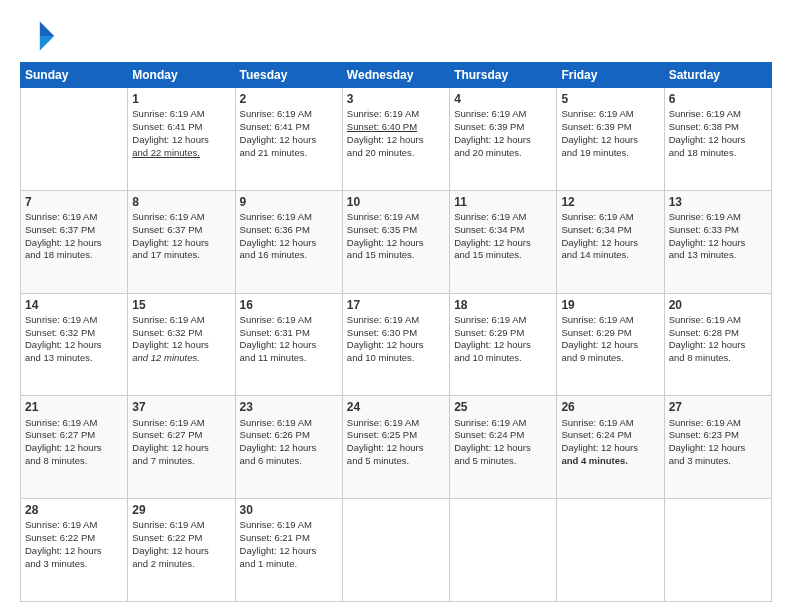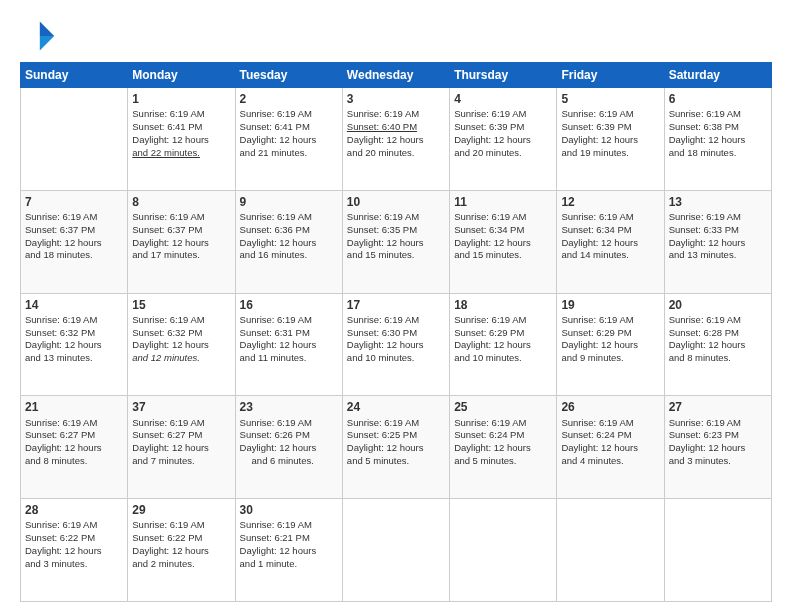--- a/index.html
+++ b/index.html
@@ -279,42 +279,42 @@
             <span style="display: block;">Sunrise: 6:19 AM</span>
             <span style="display: block;">Sunset: 6:27 PM</span>
             <span style="display: block;">Daylight: 12 hours</span>
             <span style="display: block;">and 7 minutes.</span>
           </td>
           <td>
             <span class="day-num">23</span>
             <span style="display: block;">Sunrise: 6:19 AM</span>
             <span style="display: block;">Sunset: 6:26 PM</span>
             <span style="display: block;">Daylight: 12 hours</span>
-            <span style="display: block; margin-left: 12px;">and 6 minutes.</span>
+            <span style="display: block;">and 6 minutes.</span>
           </td>
           <td>
             <span class="day-num">24</span>
             <span style="display: block;">Sunrise: 6:19 AM</span>
             <span style="display: block;">Sunset: 6:25 PM</span>
             <span style="display: block;">Daylight: 12 hours</span>
             <span style="display: block;">and 5 minutes.</span>
           </td>
           <td>
             <span class="day-num">25</span>
             <span style="display: block;">Sunrise: 6:19 AM</span>
             <span style="display: block;">Sunset: 6:24 PM</span>
             <span style="display: block;">Daylight: 12 hours</span>
             <span style="display: block;">and 5 minutes.</span>
           </td>
           <td>
             <span class="day-num">26</span>
             <span style="display: block;">Sunrise: 6:19 AM</span>
             <span style="display: block;">Sunset: 6:24 PM</span>
             <span style="display: block;">Daylight: 12 hours</span>
-            <span style="display: block;">and 4 minutes.</span>
+            <span style="display: block; font-weight: bold;">and 4 minutes.</span>
           </td>
           <td>
             <span class="day-num">27</span>
             <span style="display: block;">Sunrise: 6:19 AM</span>
             <span style="display: block;">Sunset: 6:23 PM</span>
             <span style="display: block;">Daylight: 12 hours</span>
             <span style="display: block;">and 3 minutes.</span>
           </td>
         </tr>
         <tr class="row-bg-1">

